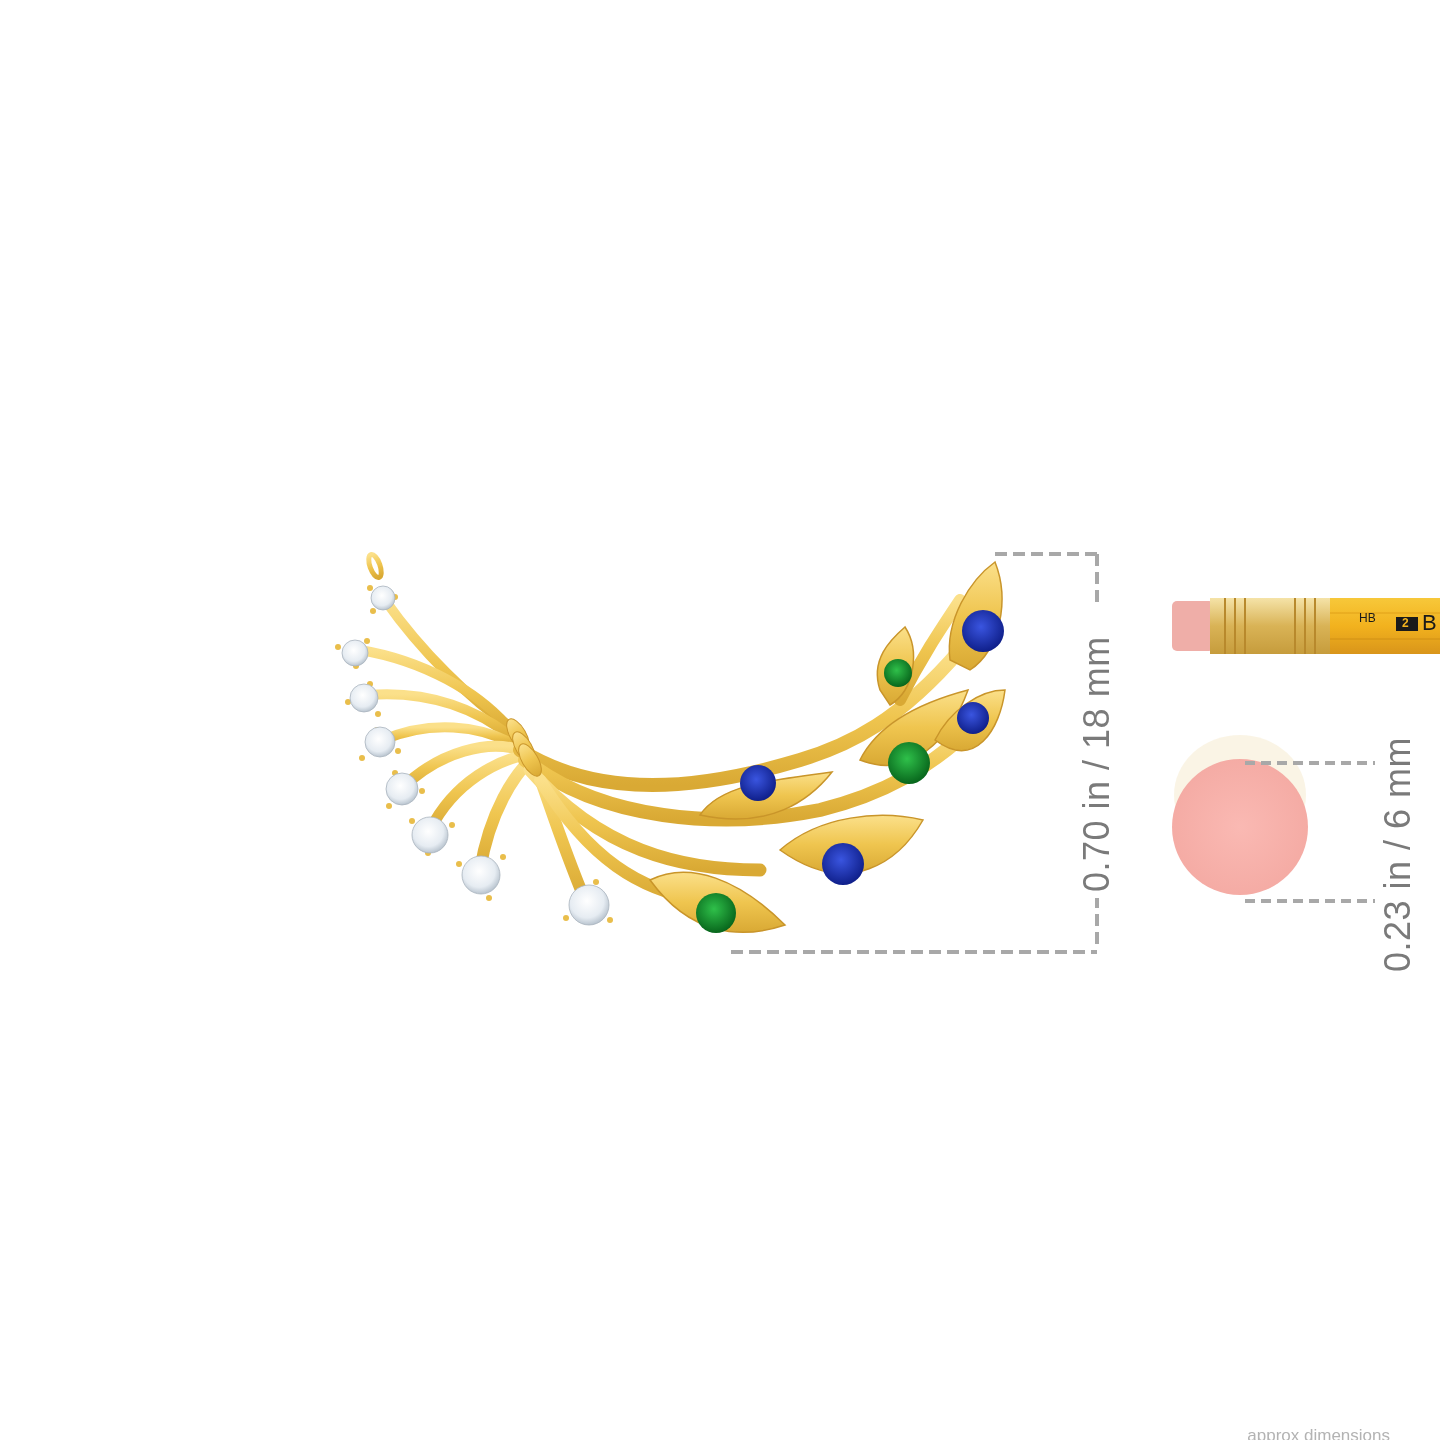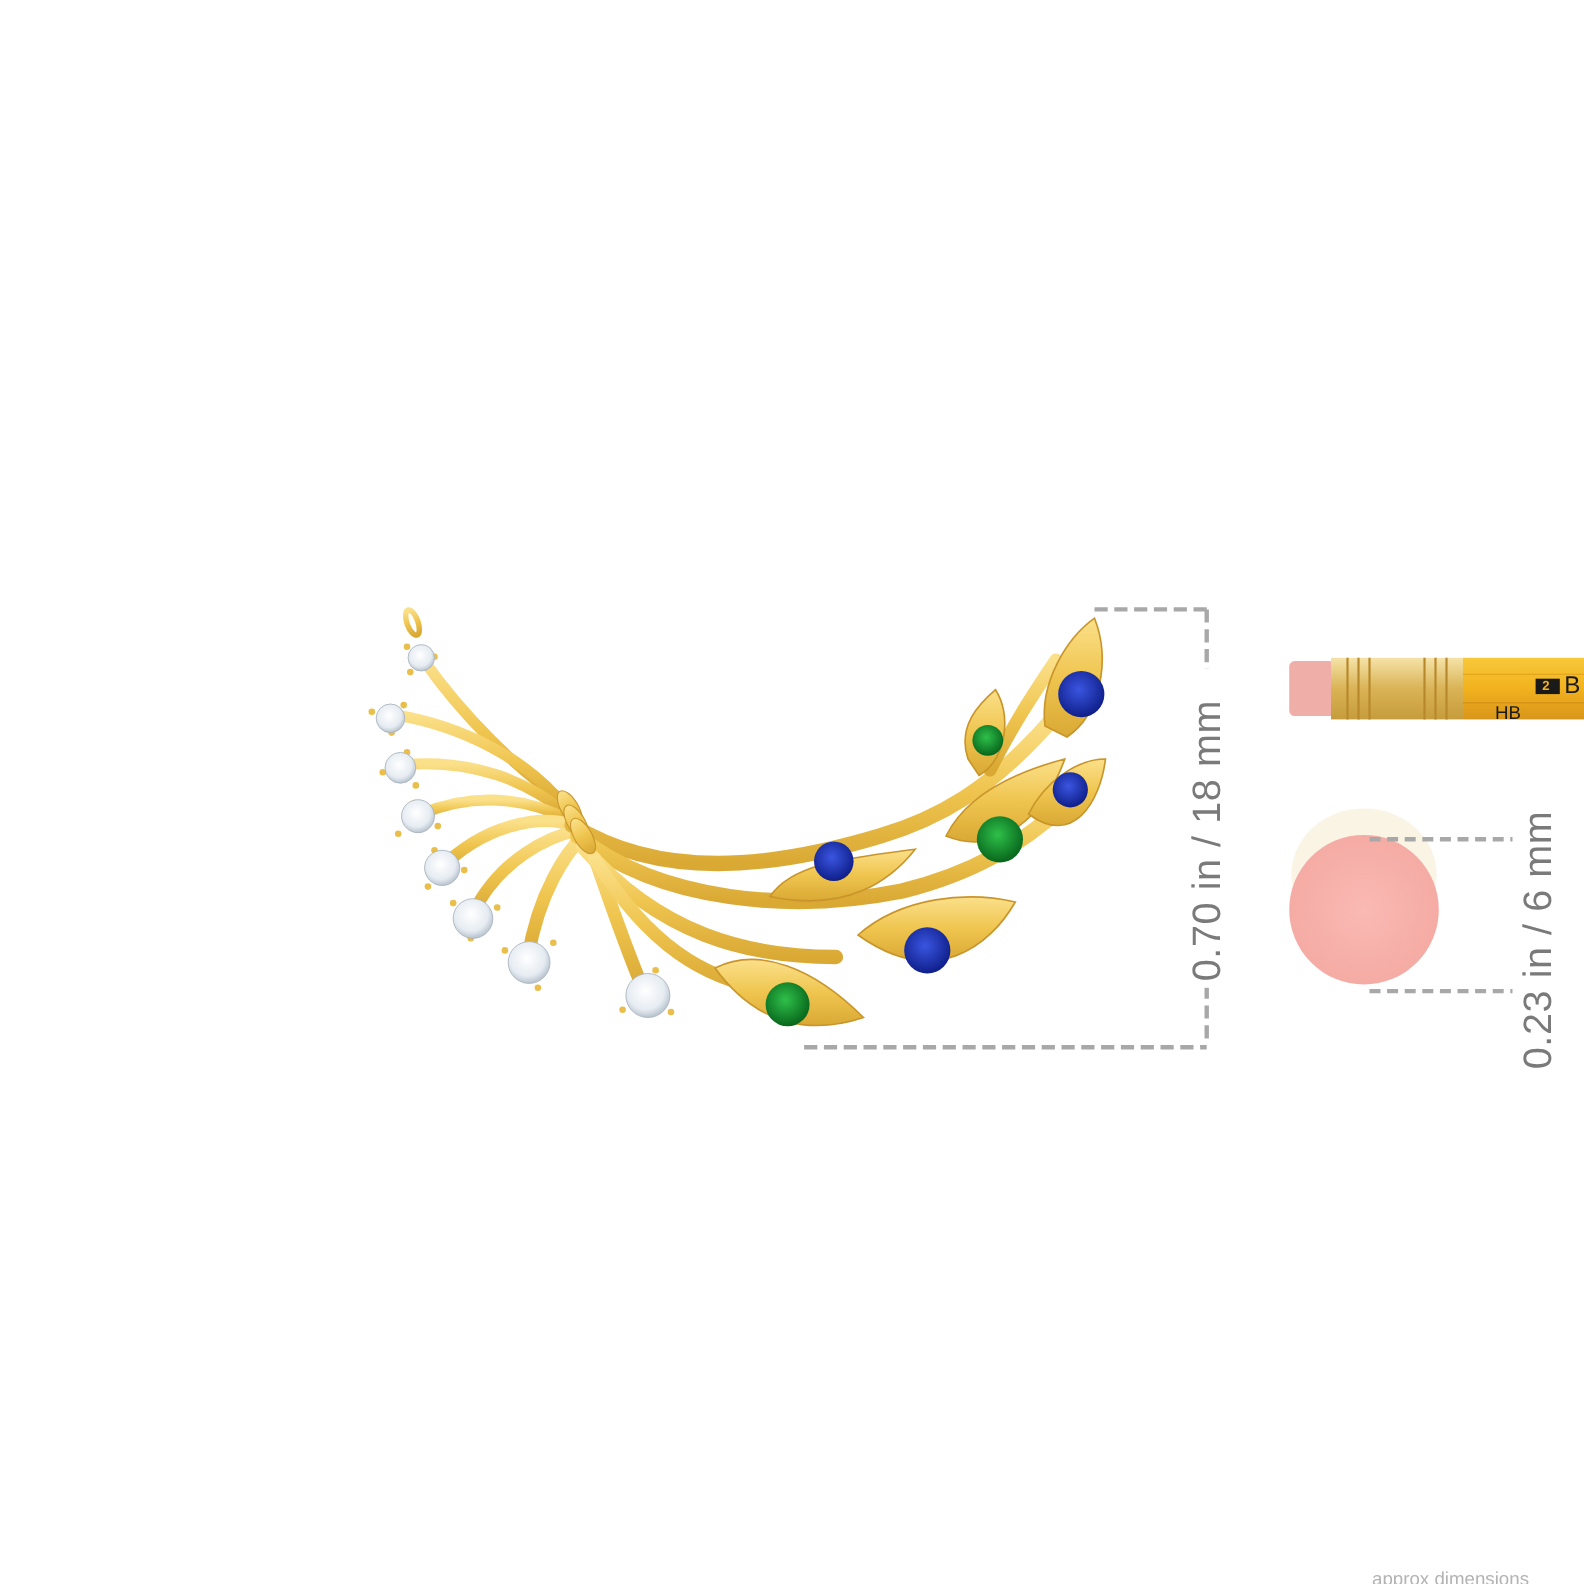--- a/index.html
+++ b/index.html
@@ -149,21 +149,21 @@
     <line x1="75" y1="5" x2="75" y2="61"></line>
       <line x1="125" y1="5" x2="125" y2="61"></line>
     <line x1="135" y1="5" x2="135" y2="61"></line>
       <line x1="145" y1="5" x2="145" y2="61"></line>
   </g>
   <rect x="160" y="5" width="110" height="56" fill="url(#pen)"></rect>
   <line x1="160" y1="20" x2="270" y2="20" stroke="#e0a019" stroke-width="1"></line>
   <line x1="160" y1="46" x2="270" y2="46" stroke="#d09015" stroke-width="1"></line>
   <rect x="226" y="24" width="22" height="14" fill="#1a1a1a"></rect>
 </svg>
-<div class="abs" style="left:1359px;top:639px;font-size:17px;color:#1a1a1a;">HB</div>
+<div class="abs" style="left:1359px;top:611px;font-size:12px;color:#1a1a1a;">HB</div>
 <div class="abs" style="left:1402px;top:616px;font-size:12px;color:#f2b21e;font-weight:bold;">2</div>
 <div class="abs" style="left:1422px;top:610px;font-size:22px;color:#1a1a1a;">B</div>
 
 <svg class="abs" style="left:1165px;top:715px;" width="220" height="200">
   <defs>
     <radialGradient id="eraser" cx="0.5" cy="0.5" r="0.55">
       <stop offset="0" stop-color="#FAB9B3"></stop>
       <stop offset="1" stop-color="#F4AAA3"></stop>
     </radialGradient>
   </defs>

